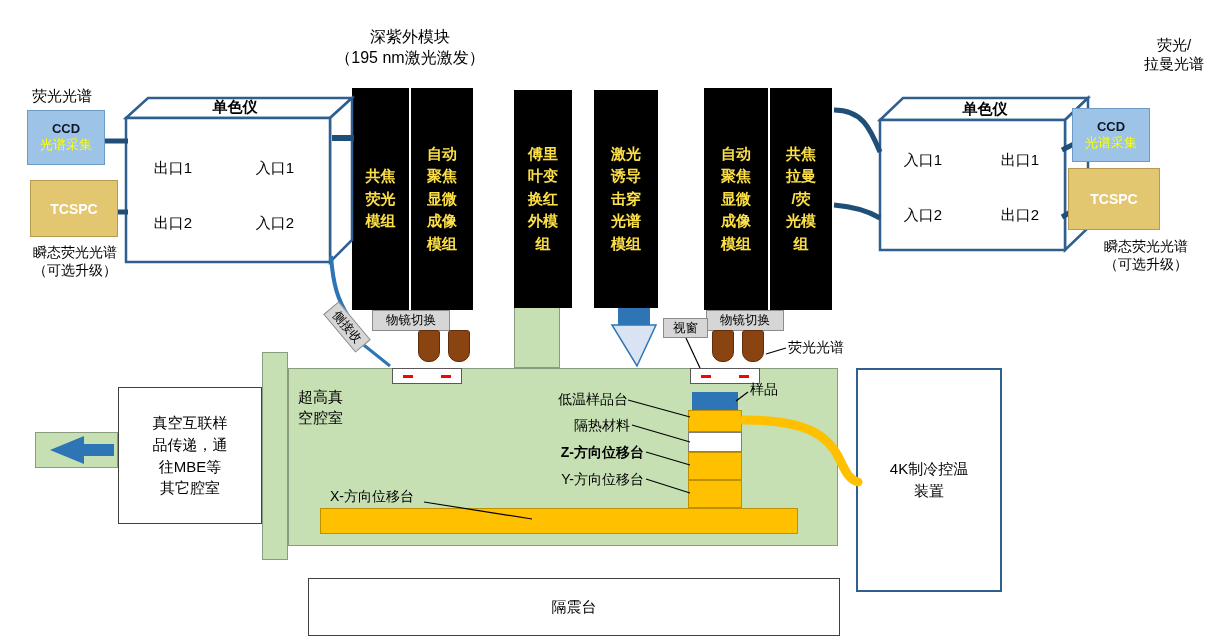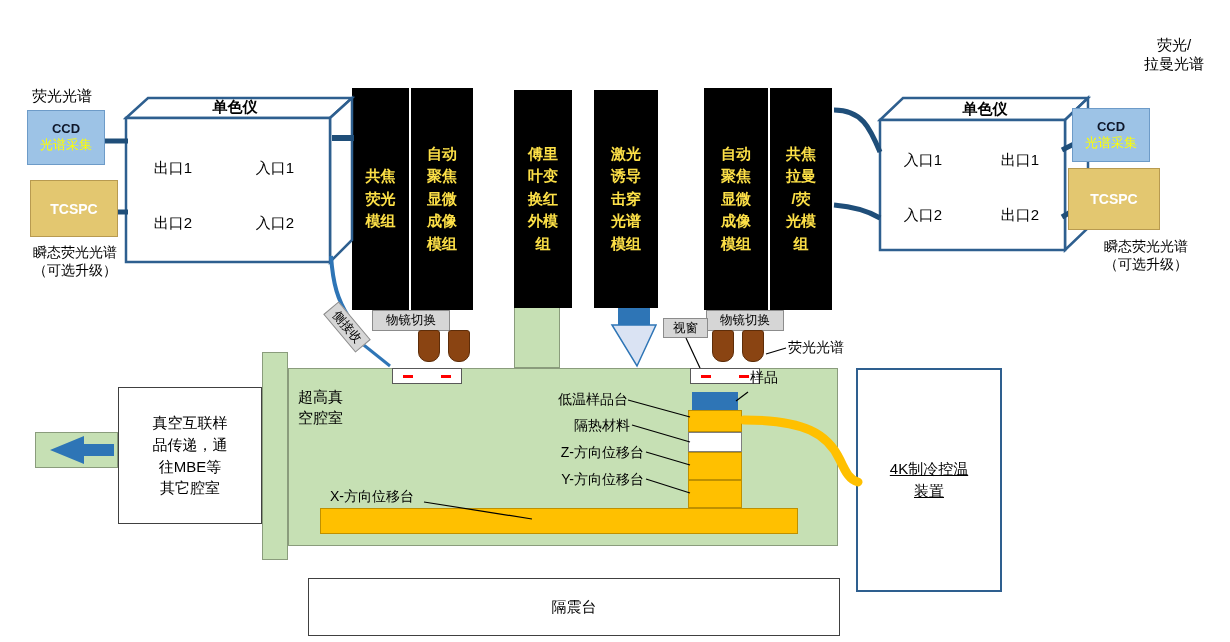--- a/index.html
+++ b/index.html
@@ -40,21 +40,21 @@
   <div class="greenbox" style="left:262px;top:352px;width:26px;height:208px;"></div>
   <div class="greenbox" style="left:288px;top:368px;width:550px;height:178px;"></div>
   <div class="greenbox" style="left:514px;top:306px;width:46px;height:62px;"></div>
 
   <div class="whitebox center" style="left:118px;top:387px;width:144px;height:137px;">
     <div class="pre" style="font-size:15px;line-height:1.45;">真空互联样
 品传递，通
 往MBE等
 其它腔室</div>
   </div>
-  <div class="bluebox center" style="left:856px;top:368px;width:146px;height:224px;text-decoration:underline;">
+  <div class="bluebox center" style="left:856px;top:368px;width:146px;height:224px;">
     <div class="pre" style="font-size:15px;line-height:1.5;">4K制冷控温
 装置</div>
   </div>
   <div class="whitebox center" style="left:308px;top:578px;width:532px;height:58px;">
     <div style="font-size:15px;">隔震台</div>
   </div>
 
   <div class="orange" style="left:320px;top:508px;width:478px;height:26px;"></div>
   <div class="orange" style="left:688px;top:480px;width:54px;height:28px;"></div>
   <div class="orange" style="left:688px;top:452px;width:54px;height:28px;"></div>
@@ -124,20 +124,22 @@
       <line x1="748" y1="392" x2="736" y2="401"></line>
       <line x1="686" y1="338" x2="700" y2="368"></line>
       <line x1="786" y1="348" x2="766" y2="354"></line>
     </g>
 
     <path d="M744,420 C805,420 828,434 840,460 C846,473 850,480 858,482" fill="none" stroke="#ffc000" stroke-width="9" stroke-linecap="round"></path>
 
     <polygon points="50,450 84,436 84,444 114,444 114,456 84,456 84,464" fill="#2e75b6"></polygon>
   </svg>
 
+  <div class="lbl center pre" style="left:295px;top:26px;width:230px;height:44px;font-size:16px;">深紫外模块
+（195 nm激光激发）</div>
 
   <div class="lbl center" style="left:20px;top:86px;width:84px;height:20px;">荧光光谱</div>
   <div class="ccdbox" style="left:27px;top:110px;width:78px;height:55px;">
     <span class="l1">CCD</span>
     <span class="l2">光谱采集</span>
   </div>
   <div class="tcspcbox" style="left:30px;top:180px;width:88px;height:57px;">TCSPC</div>
   <div class="lbl center pre" style="left:6px;top:241px;width:138px;height:40px;font-size:14px;">瞬态荧光光谱
 （可选升级）</div>
 
@@ -179,18 +181,18 @@
   </div>
   <div class="window" style="left:690px;top:368px;width:70px;height:16px;">
     <div class="redtick" style="left:10px;top:6px;"></div>
     <div class="redtick" style="left:48px;top:6px;"></div>
   </div>
 
   <div class="lbl pre" style="left:298px;top:386px;width:66px;height:40px;line-height:1.4;">超高真
 空腔室</div>
   <div class="lbl rlbl" style="left:546px;top:390px;width:82px;height:17px;font-size:14px;">低温样品台</div>
   <div class="lbl rlbl" style="left:560px;top:416px;width:70px;height:17px;font-size:14px;">隔热材料</div>
-  <div class="lbl rlbl" style="left:544px;top:443px;width:100px;height:17px;font-size:14px;">Z-方向位移台</div>
+  <div class="lbl rlbl" style="left:544px;top:443px;width:100px;height:17px;font-size:14px;font-weight:bold;">Z-方向位移台</div>
   <div class="lbl rlbl" style="left:544px;top:470px;width:100px;height:17px;font-size:14px;">Y-方向位移台</div>
   <div class="lbl" style="left:330px;top:487px;width:100px;height:17px;font-size:14px;">X-方向位移台</div>
-  <div class="lbl" style="left:750px;top:368px;width:40px;height:17px;font-size:14px;">样品</div>
+  <div class="lbl" style="left:750px;top:380px;width:40px;height:17px;font-size:14px;">样品</div>
 
 </div>
 
 </body></html>

